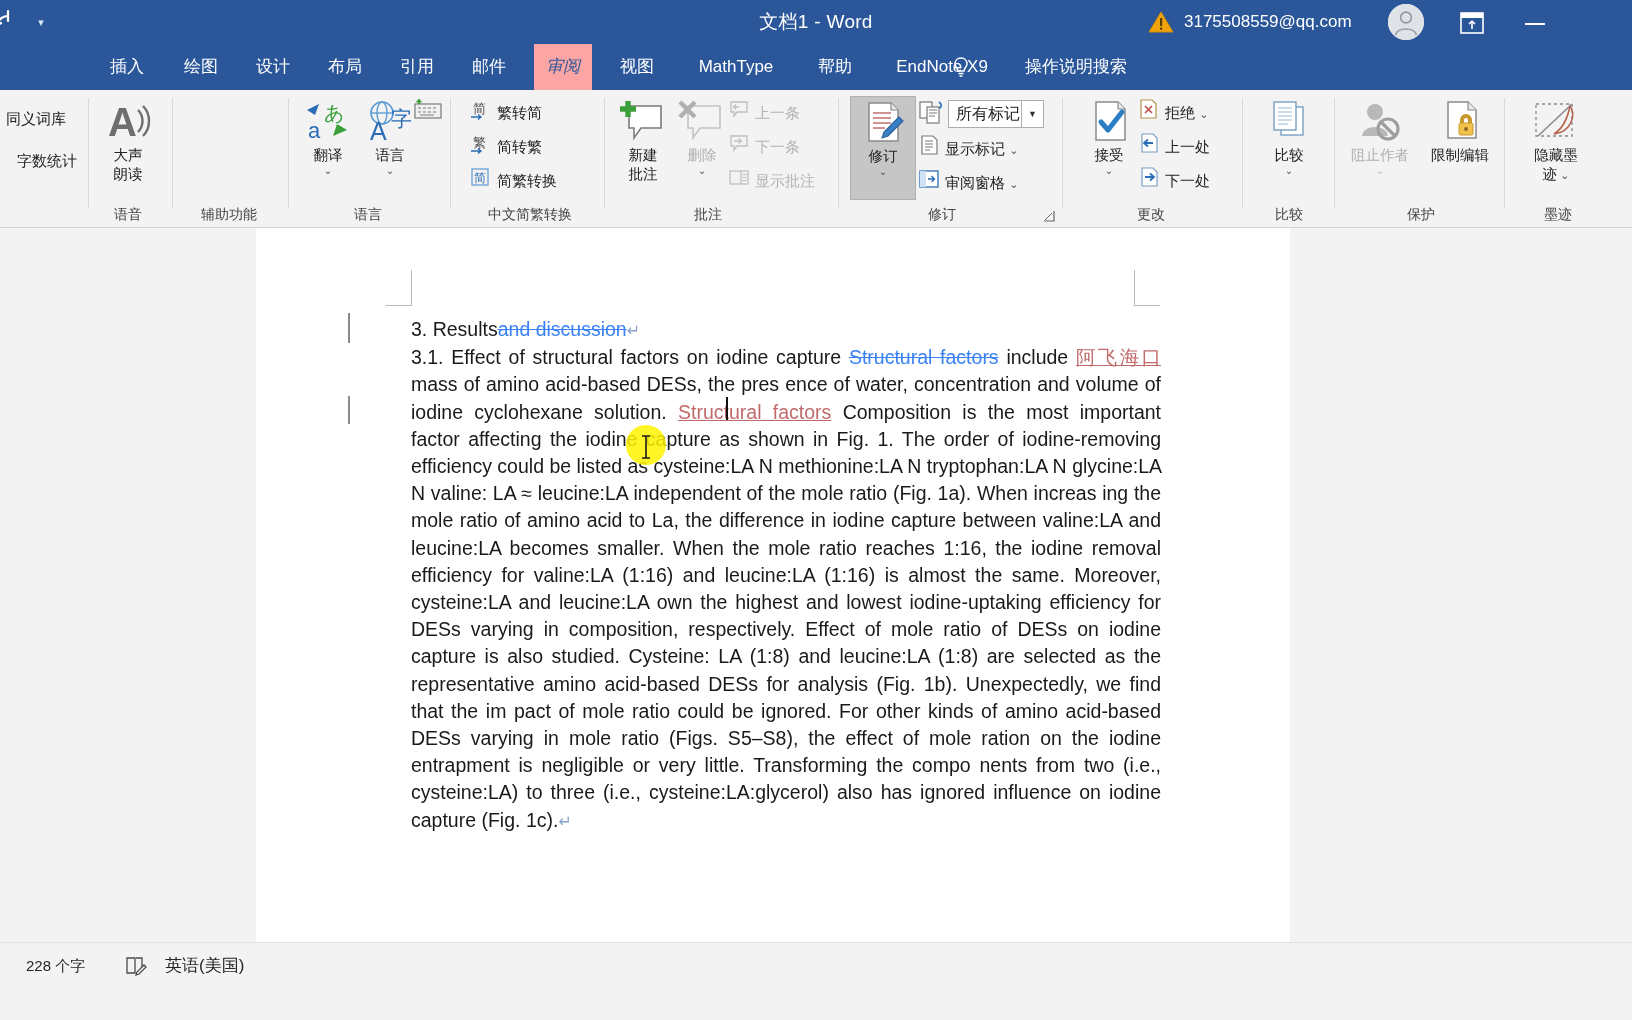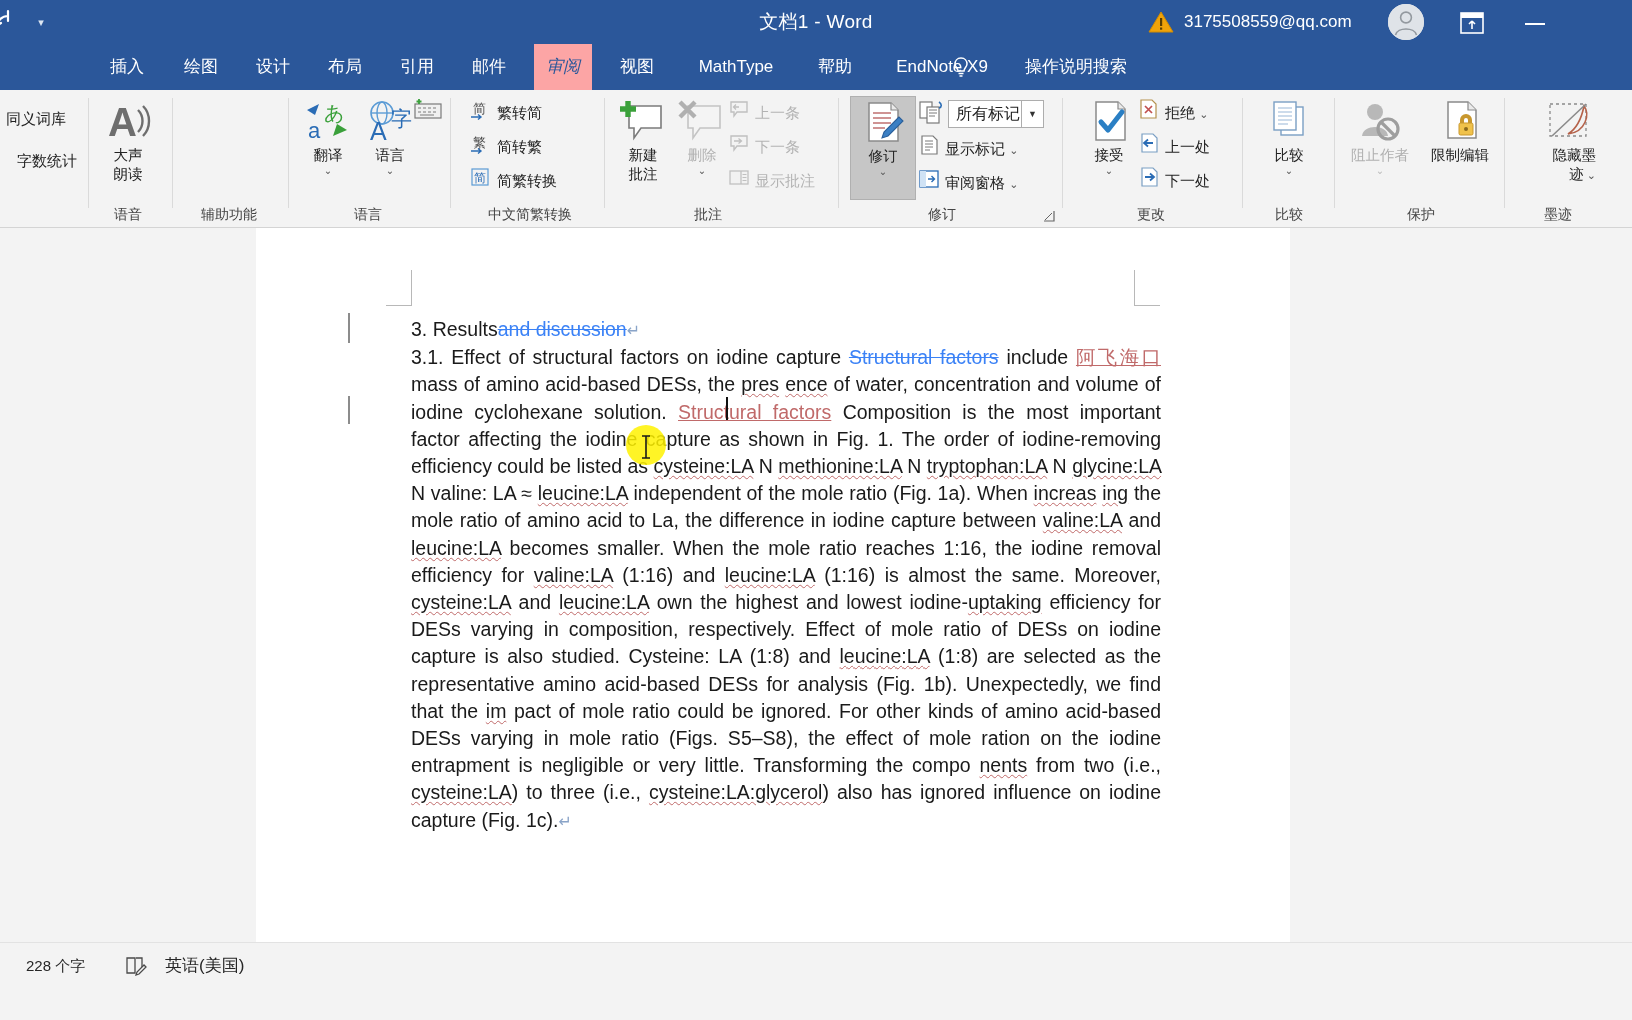--- a/index.html
+++ b/index.html
@@ -121,21 +121,21 @@
   #doc-text {
     position: absolute; left: 155px; top: 88px; width: 750px;
     font-family: "Liberation Sans", "DejaVu Sans", sans-serif;
     font-size: 19.5px; color: #1a1a1a;
     line-height: 27.2px;
   }
   .para { text-align: justify; }
   .strike { text-decoration: line-through; color: #3b82f6; }
   .ins-ul { color: #c06a6a; text-decoration: underline; }
   .pilcrow { color: #8aa4c8; font-size: 16px; }
-  .sq { text-decoration: underline; text-decoration-color: #c06a6a;
+  .sq { text-decoration-color: #c06a6a;
         text-decoration-style: wavy; text-decoration-thickness: 1px;
         text-underline-offset: 2px; }
   .chg-bar {
     position: absolute; left: 92px; width: 2px; background: #8c8c8c;
   }
   #caret-line {
     position: absolute; width: 1.6px; height: 23px; background: #111;
   }
   #mouse-highlight {
     position: absolute; width: 40px; height: 40px; border-radius: 50%;
@@ -515,21 +515,21 @@
           <circle cx="30" cy="31" r="2" fill="#8a6a1e"></circle>
         </svg>
       </span>
       <span class="lbl">限制编辑</span>
     </div>
     <div class="grp-label">保护</div>
   </div>
   <div class="grp-sep" style="left:1504px;"></div>
 
   <div class="grp" style="left:1508px;width:100px;">
-    <div class="bigbtn" style="left:8px;width:80px;text-align:right;">
+    <div class="bigbtn" style="left:8px;width:80px;">
       <span class="ico">
         <svg viewBox="0 0 52 48" width="52" height="48">
           <rect x="6" y="6" width="36" height="32" fill="none" stroke="#8a8a8a" stroke-width="1.3" stroke-dasharray="3 3"></rect>
           <path d="M40 8 C46 16 42 34 24 36 C34 30 38 18 40 8 Z" fill="none" stroke="#b5624a" stroke-width="1.6"></path>
           <path d="M8 38 L42 6" stroke="#8a8a8a" stroke-width="1.6"></path>
         </svg>
       </span>
       <span class="lbl">隐藏墨</span>
       <span class="lbl"><span>迹</span><span style="font-size:11px;color:#555;"> ⌄</span></span>
     </div>

